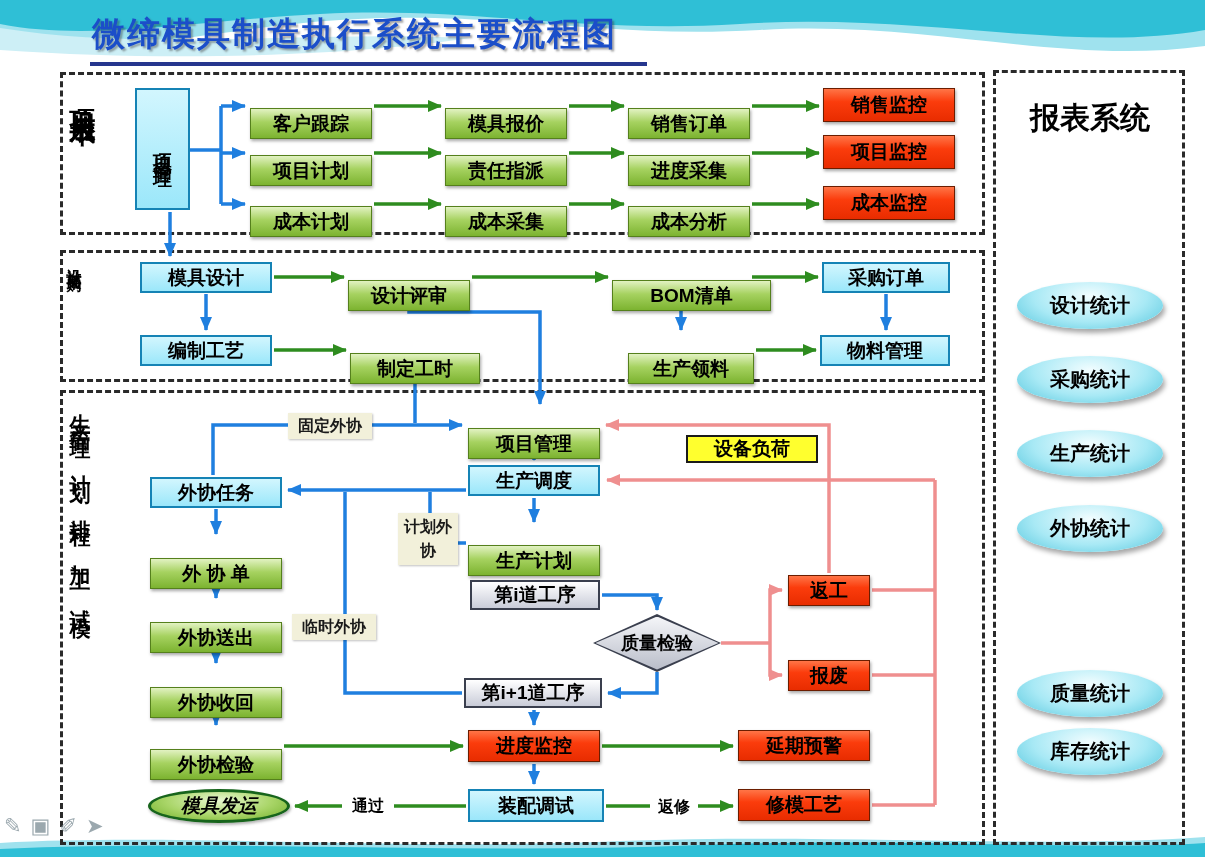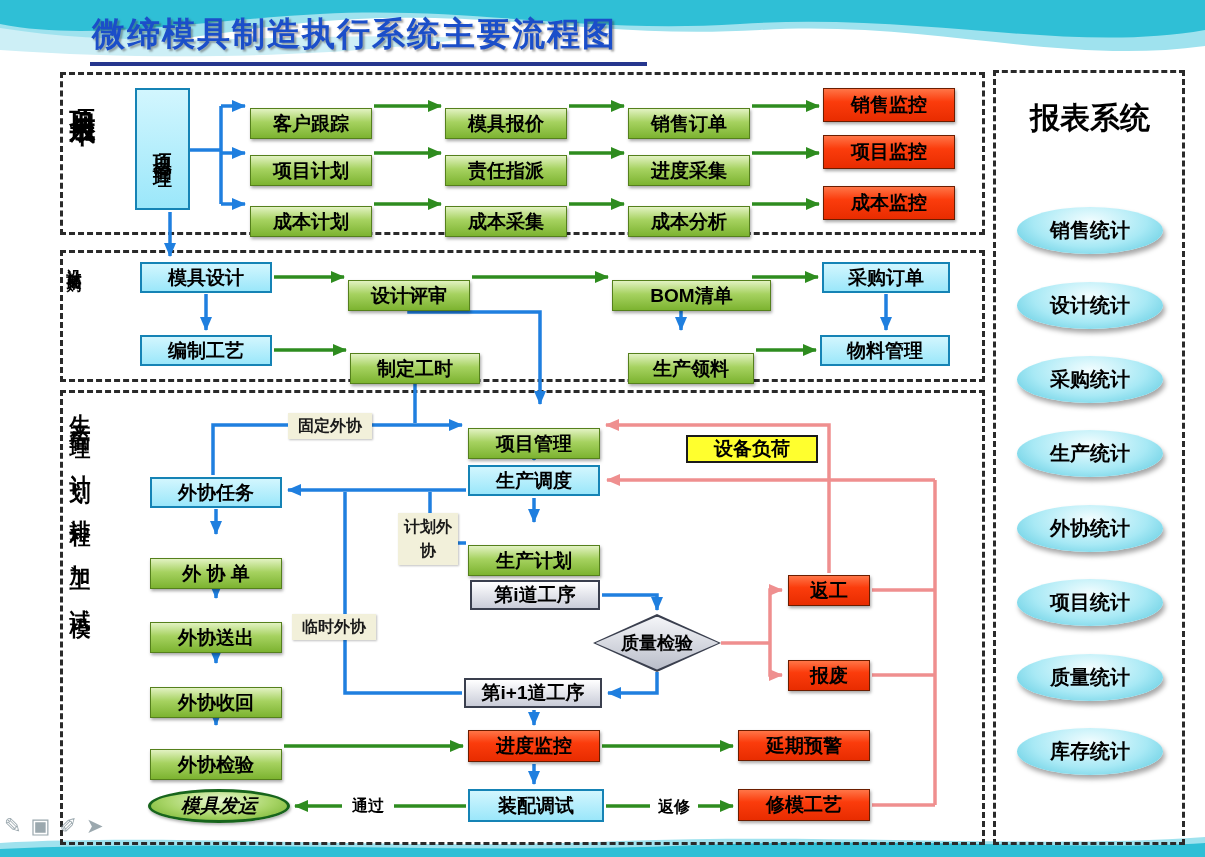--- a/index.html
+++ b/index.html
@@ -185,27 +185,25 @@
   <div class="bx green" style="left:150px;top:731px;width:132px;height:31px">外协检验</div>
   <div class="bx red" style="left:468px;top:730px;width:132px;height:32px">进度监控</div>
   <div class="bx red" style="left:738px;top:730px;width:132px;height:31px">延期预警</div>
   <div class="bx oval-green" style="left:148px;top:789px;width:142px;height:34px">模具发运</div>
   <div class="bx plain" style="left:342px;top:794px;width:52px;height:25px">通过</div>
   <div class="bx cyan" style="left:468px;top:789px;width:136px;height:33px">装配调试</div>
   <div class="bx plain" style="left:650px;top:795px;width:48px;height:24px">返修</div>
   <div class="bx red" style="left:738px;top:789px;width:132px;height:32px">修模工艺</div>
 
   <div id="report-title">报表系统</div>
-  <div class="bx oval-cyan" style="left:1017px;top:207px;width:146px;height:47px">销售统计</div>
   <div class="bx oval-cyan" style="left:1017px;top:282px;width:146px;height:47px">设计统计</div>
   <div class="bx oval-cyan" style="left:1017px;top:356px;width:146px;height:47px">采购统计</div>
   <div class="bx oval-cyan" style="left:1017px;top:430px;width:146px;height:47px">生产统计</div>
   <div class="bx oval-cyan" style="left:1017px;top:505px;width:146px;height:47px">外协统计</div>
-  <div class="bx oval-cyan" style="left:1017px;top:579px;width:146px;height:47px">项目统计</div>
-  <div class="bx oval-cyan" style="left:1017px;top:654px;width:146px;height:47px">质量统计</div>
+  <div class="bx oval-cyan" style="left:1017px;top:670px;width:146px;height:47px">质量统计</div>
   <div class="bx oval-cyan" style="left:1017px;top:728px;width:146px;height:47px">库存统计</div>
 
   <div id="annotation-toolbar">
     <span>✎</span>
     <span>▣</span>
     <span>✐</span>
     <span>➤</span>
   </div>
 
 </div>

